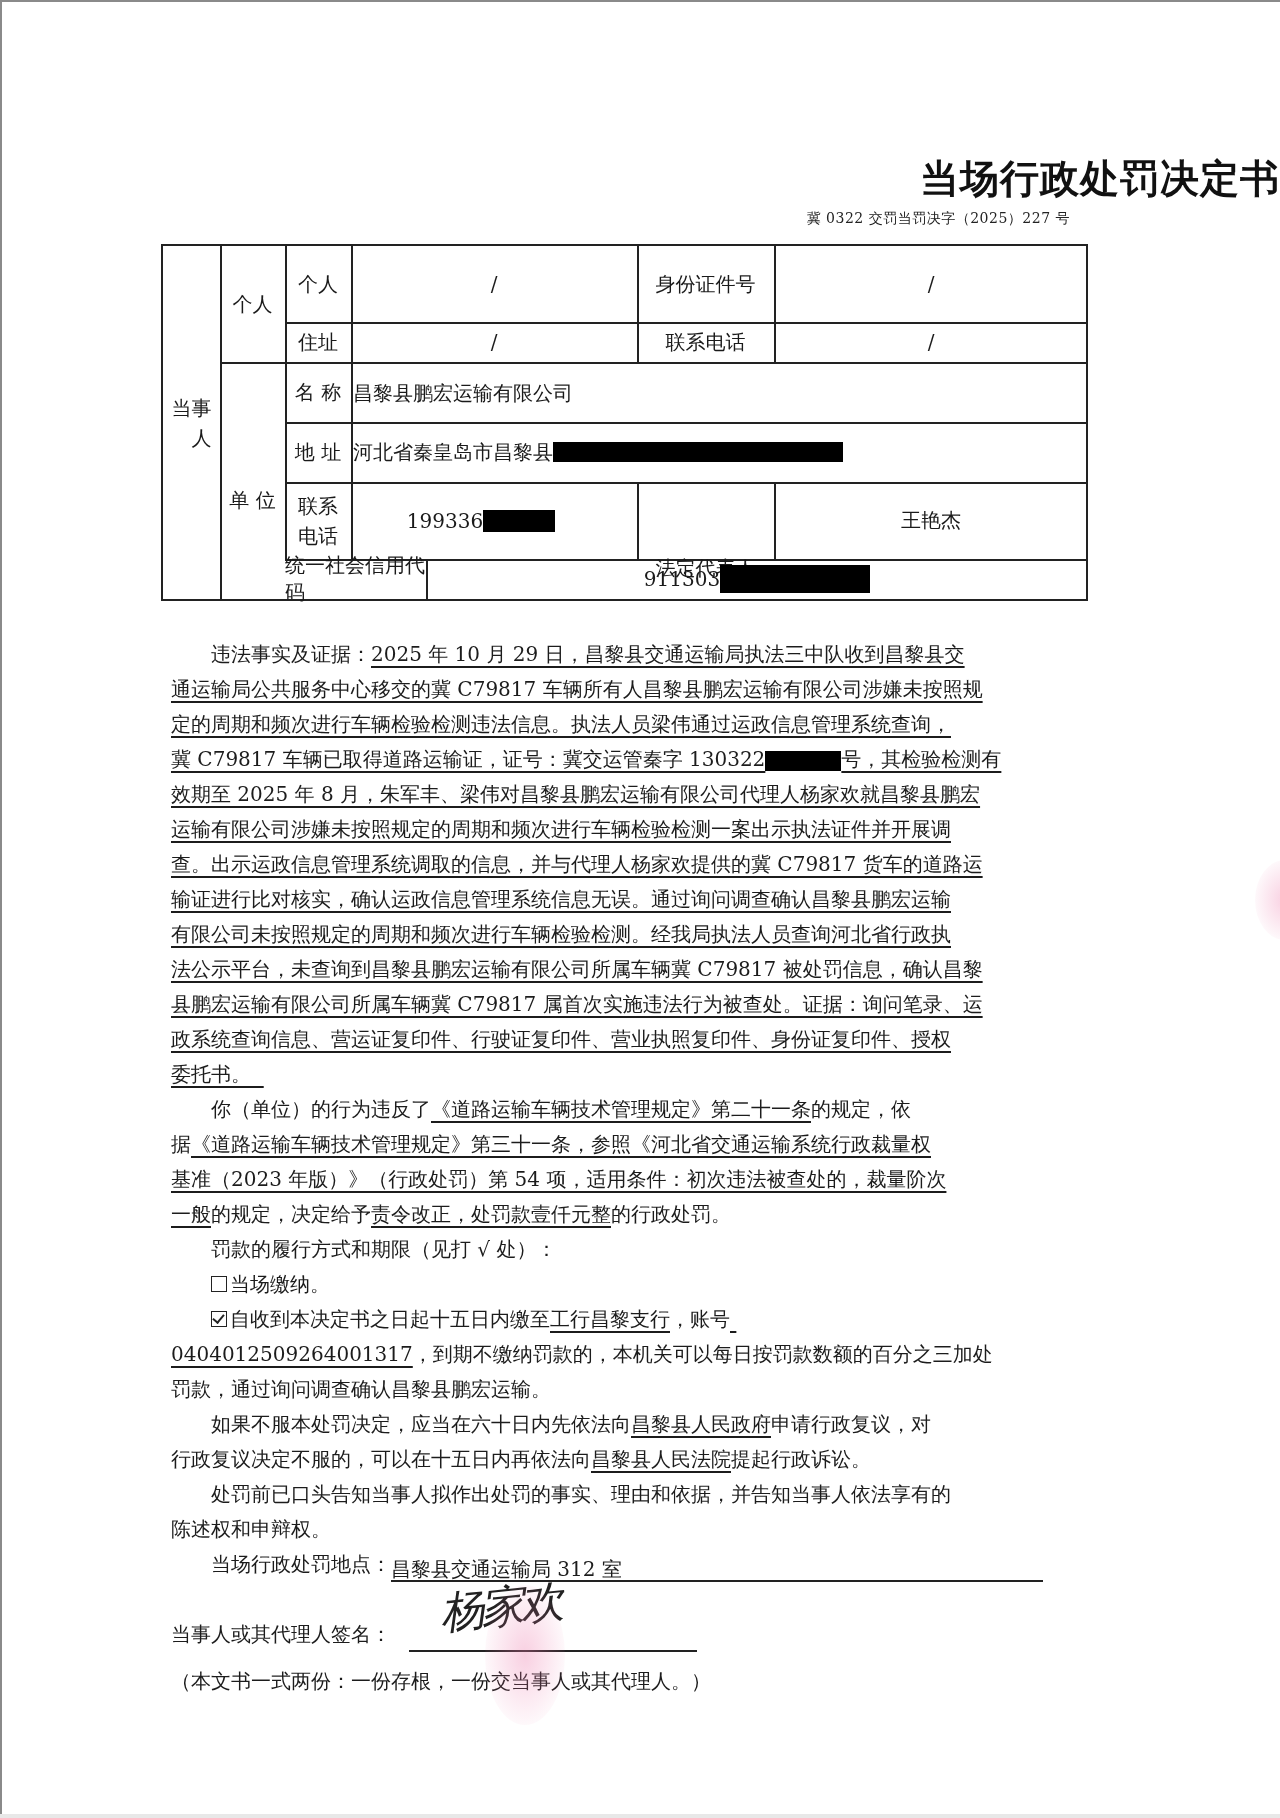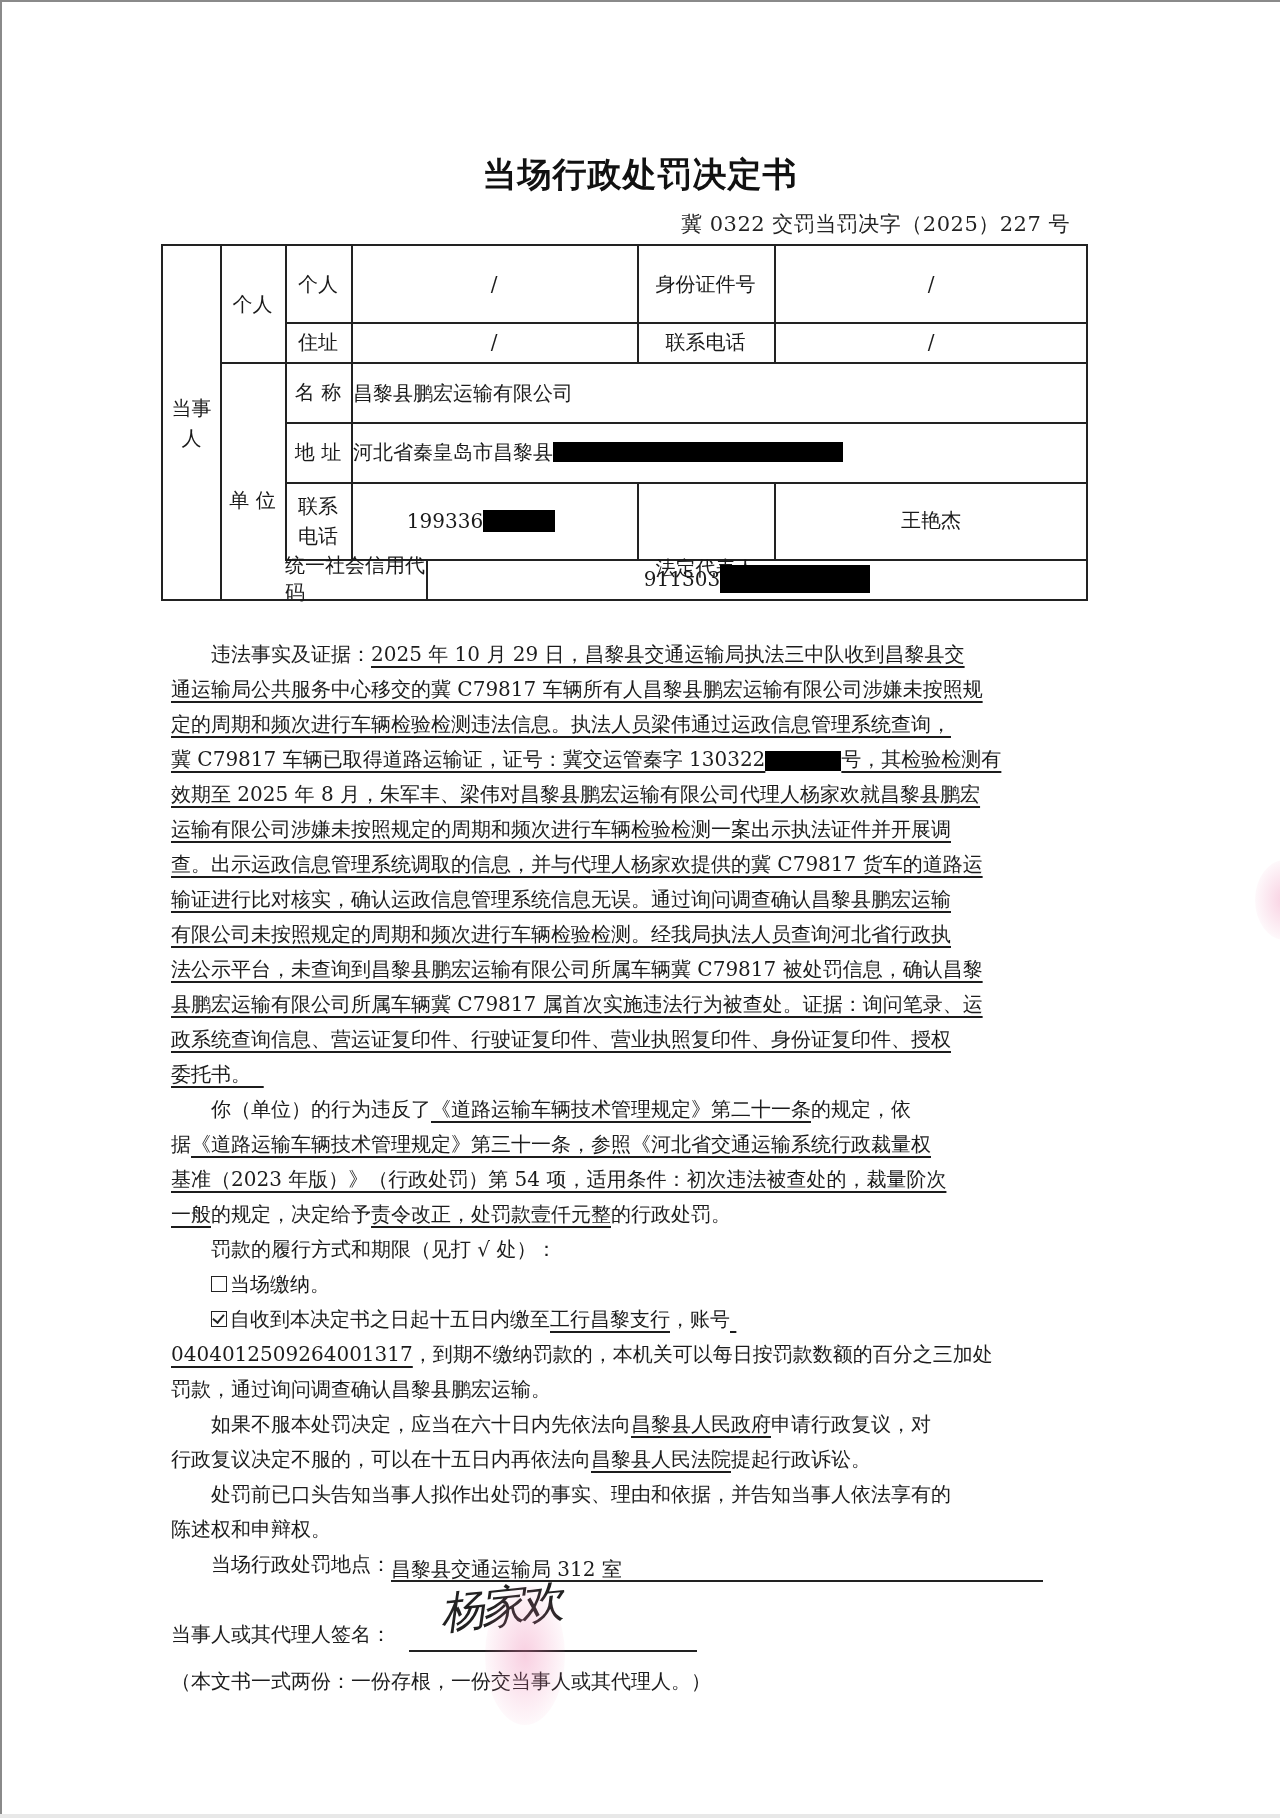--- a/index.html
+++ b/index.html
@@ -7,26 +7,26 @@
     width: 1280px; height: 1818px; position: relative; overflow: hidden;
     background: #ffffff;
     font-family: "DejaVu Serif", "Liberation Serif", serif;
     color: #1a1a1a;
   }
   .page-edge-top { position: absolute; left: 0; top: 0; width: 1280px; height: 2px; background: #8a8a8a; }
   .page-edge-left { position: absolute; left: 0; top: 0; width: 2px; height: 1818px; background: #8a8a8a; }
   .page-edge-bottom { position: absolute; left: 0; bottom: 0; width: 1280px; height: 4px; background: #e8e8e8; }
 
   .title {
-    position: absolute; left: 0; width: 1280px; top: 152px; text-align: center;
-    font-family: "DejaVu Sans", sans-serif; font-weight: bold; font-size: 34px; letter-spacing: 1px; color: #111;
+    position: absolute; left: 0; width: 1280px; top: 152px; text-align: right;
+    font-family: "DejaVu Sans", sans-serif; font-weight: bold; font-size: 39px; letter-spacing: 1px; color: #111;
   }
   .doc-number {
     position: absolute; right: 210px; top: 210px;
-    font-size: 21px; color: #222; letter-spacing: 0.5px;
+    font-size: 14px; color: #222; letter-spacing: 0.5px;
   }
 
   
   .tbl { position: absolute; left: 161px; top: 244px; width: 927px; height: 357px; border: 2px solid #222; box-sizing: border-box; }
   .cell { position: absolute; box-sizing: border-box; display: flex; align-items: center; justify-content: center; font-size: 20px; color: #1a1a1a; }
   .vline { position: absolute; width: 1.6px; background: #222; }
   .hline { position: absolute; height: 1.6px; background: #222; }
   .redact { display: inline-block; background: #000; vertical-align: middle; }
   .left-align { justify-content: flex-start; padding-left: 2px; }
 
@@ -66,21 +66,21 @@
   <div class="vline" style="left:474px;top:236px;height:77px;"></div>
   <div class="vline" style="left:611px;top:236px;height:77px;"></div>
 
   <div class="hline" style="left:122px;top:76px;width:803px;"></div>
   <div class="hline" style="left:57px;top:116px;width:868px;"></div>
   <div class="hline" style="left:122px;top:176px;width:803px;"></div>
   <div class="hline" style="left:122px;top:236px;width:803px;"></div>
   <div class="hline" style="left:122px;top:313px;width:803px;"></div>
 
   <div class="cell" style="left:0;top:0;width:57px;height:353px;flex-direction:column;">
-    <span style="width:40px;text-align:center;line-height:30px;">当事人</span>
+    <span style="width:40px;text-align:right;line-height:30px;">当事人</span>
   </div>
 
   <div class="cell" style="left:57px;top:0;width:65px;height:116px;">个人</div>
   <div class="cell" style="left:122px;top:0;width:66px;height:76px;">个人</div>
   <div class="cell" style="left:188px;top:0;width:286px;height:76px;">/</div>
   <div class="cell" style="left:474px;top:0;width:137px;height:76px;">身份证件号</div>
   <div class="cell" style="left:611px;top:0;width:314px;height:76px;">/</div>
   <div class="cell" style="left:122px;top:76px;width:66px;height:40px;text-align:right;">住址</div>
   <div class="cell" style="left:188px;top:76px;width:286px;height:40px;">/</div>
   <div class="cell" style="left:474px;top:76px;width:137px;height:40px;">联系电话</div>

